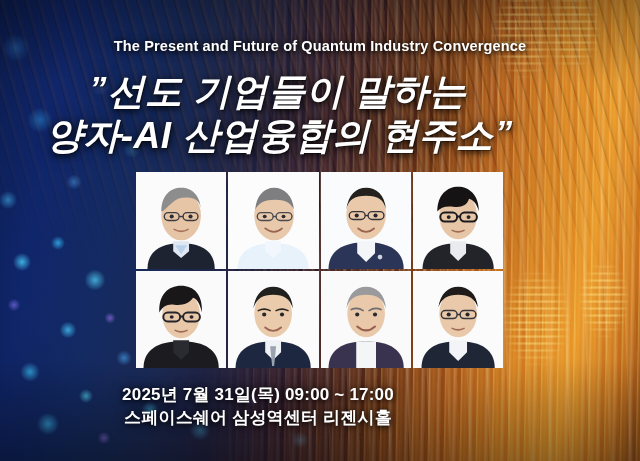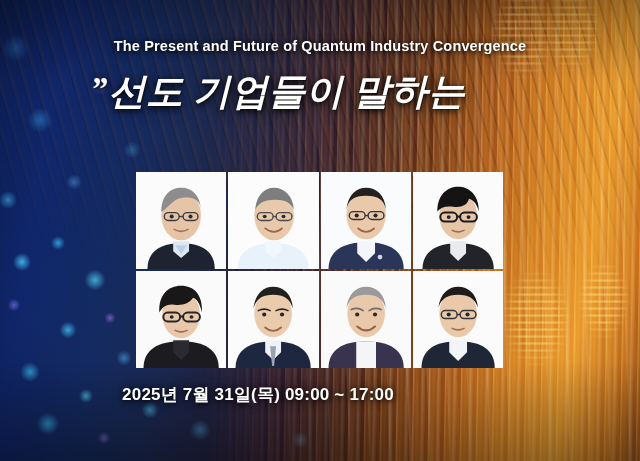--- a/index.html
+++ b/index.html
@@ -168,21 +168,20 @@
     text-shadow: 0 1px 4px rgba(0,0,0,0.85), 0 0 10px rgba(0,0,0,0.6);
     white-space: nowrap;
   }
 
   #title-block {
     position: absolute;
     top: 70px;
     left: 0;
     width: 556px;
     text-align: center;
-    font-family: Liberation Serif, serif;
   }
   .title-line {
     color: #ffffff;
     font-size: 37px;
     line-height: 43px;
     font-weight: bold;
     font-style: italic;
     letter-spacing: 0.5px;
     text-shadow:
       0 2px 6px rgba(0,0,0,0.9),
@@ -257,20 +256,23 @@
   <div class="bg-layer" id="bg-vignette"></div>
 
   <div class="content">
 
     <div id="subtitle-en">The Present and Future of Quantum Industry Convergence</div>
 
     <div id="title-block">
       <div class="title-line">
         <span class="qmark open">”</span><span>선도 기업들이 말하는</span>
       </div>
+      <div class="title-line">
+        <span>양자-AI 산업융합의 현주소</span><span class="qmark close">”</span>
+      </div>
     </div>
 
     <div id="photo-grid">
 
       <div class="photo-cell">
         <svg viewBox="0 0 92 98" width="100%" height="100%" preserveAspectRatio="xMidYMid slice">
           <rect width="92" height="98" fill="#fbfbfc"></rect>
           <path d="M12 98c0-17 12-26 34-26s34 9 34 26z" fill="#1d2330"></path>
           <path d="M38 70h16v10l-8 7-8-7z" fill="#dfe7f2"></path>
           <path d="M40 74h12l-6 9z" fill="#b9d2ea"></path>
@@ -394,16 +396,17 @@
           <ellipse cx="36.5" cy="44" rx="2.1" ry="2" fill="#26262b"></ellipse>
           <ellipse cx="55.5" cy="44" rx="2.1" ry="2" fill="#26262b"></ellipse>
           <path d="M40 58q6 3 12 0" stroke="#a06a55" stroke-width="1.6" fill="none" stroke-linecap="round"></path>
         </svg>
       </div>
 
     </div>
 
     <div id="footer">
       <div class="footer-line" id="footer-date">2025년 7월 31일(목) 09:00 ~ 17:00</div>
+      <div class="footer-line" id="footer-venue">스페이스쉐어 삼성역센터 리젠시홀</div>
     </div>
 
   </div>
 </div>
 
 </body></html>

